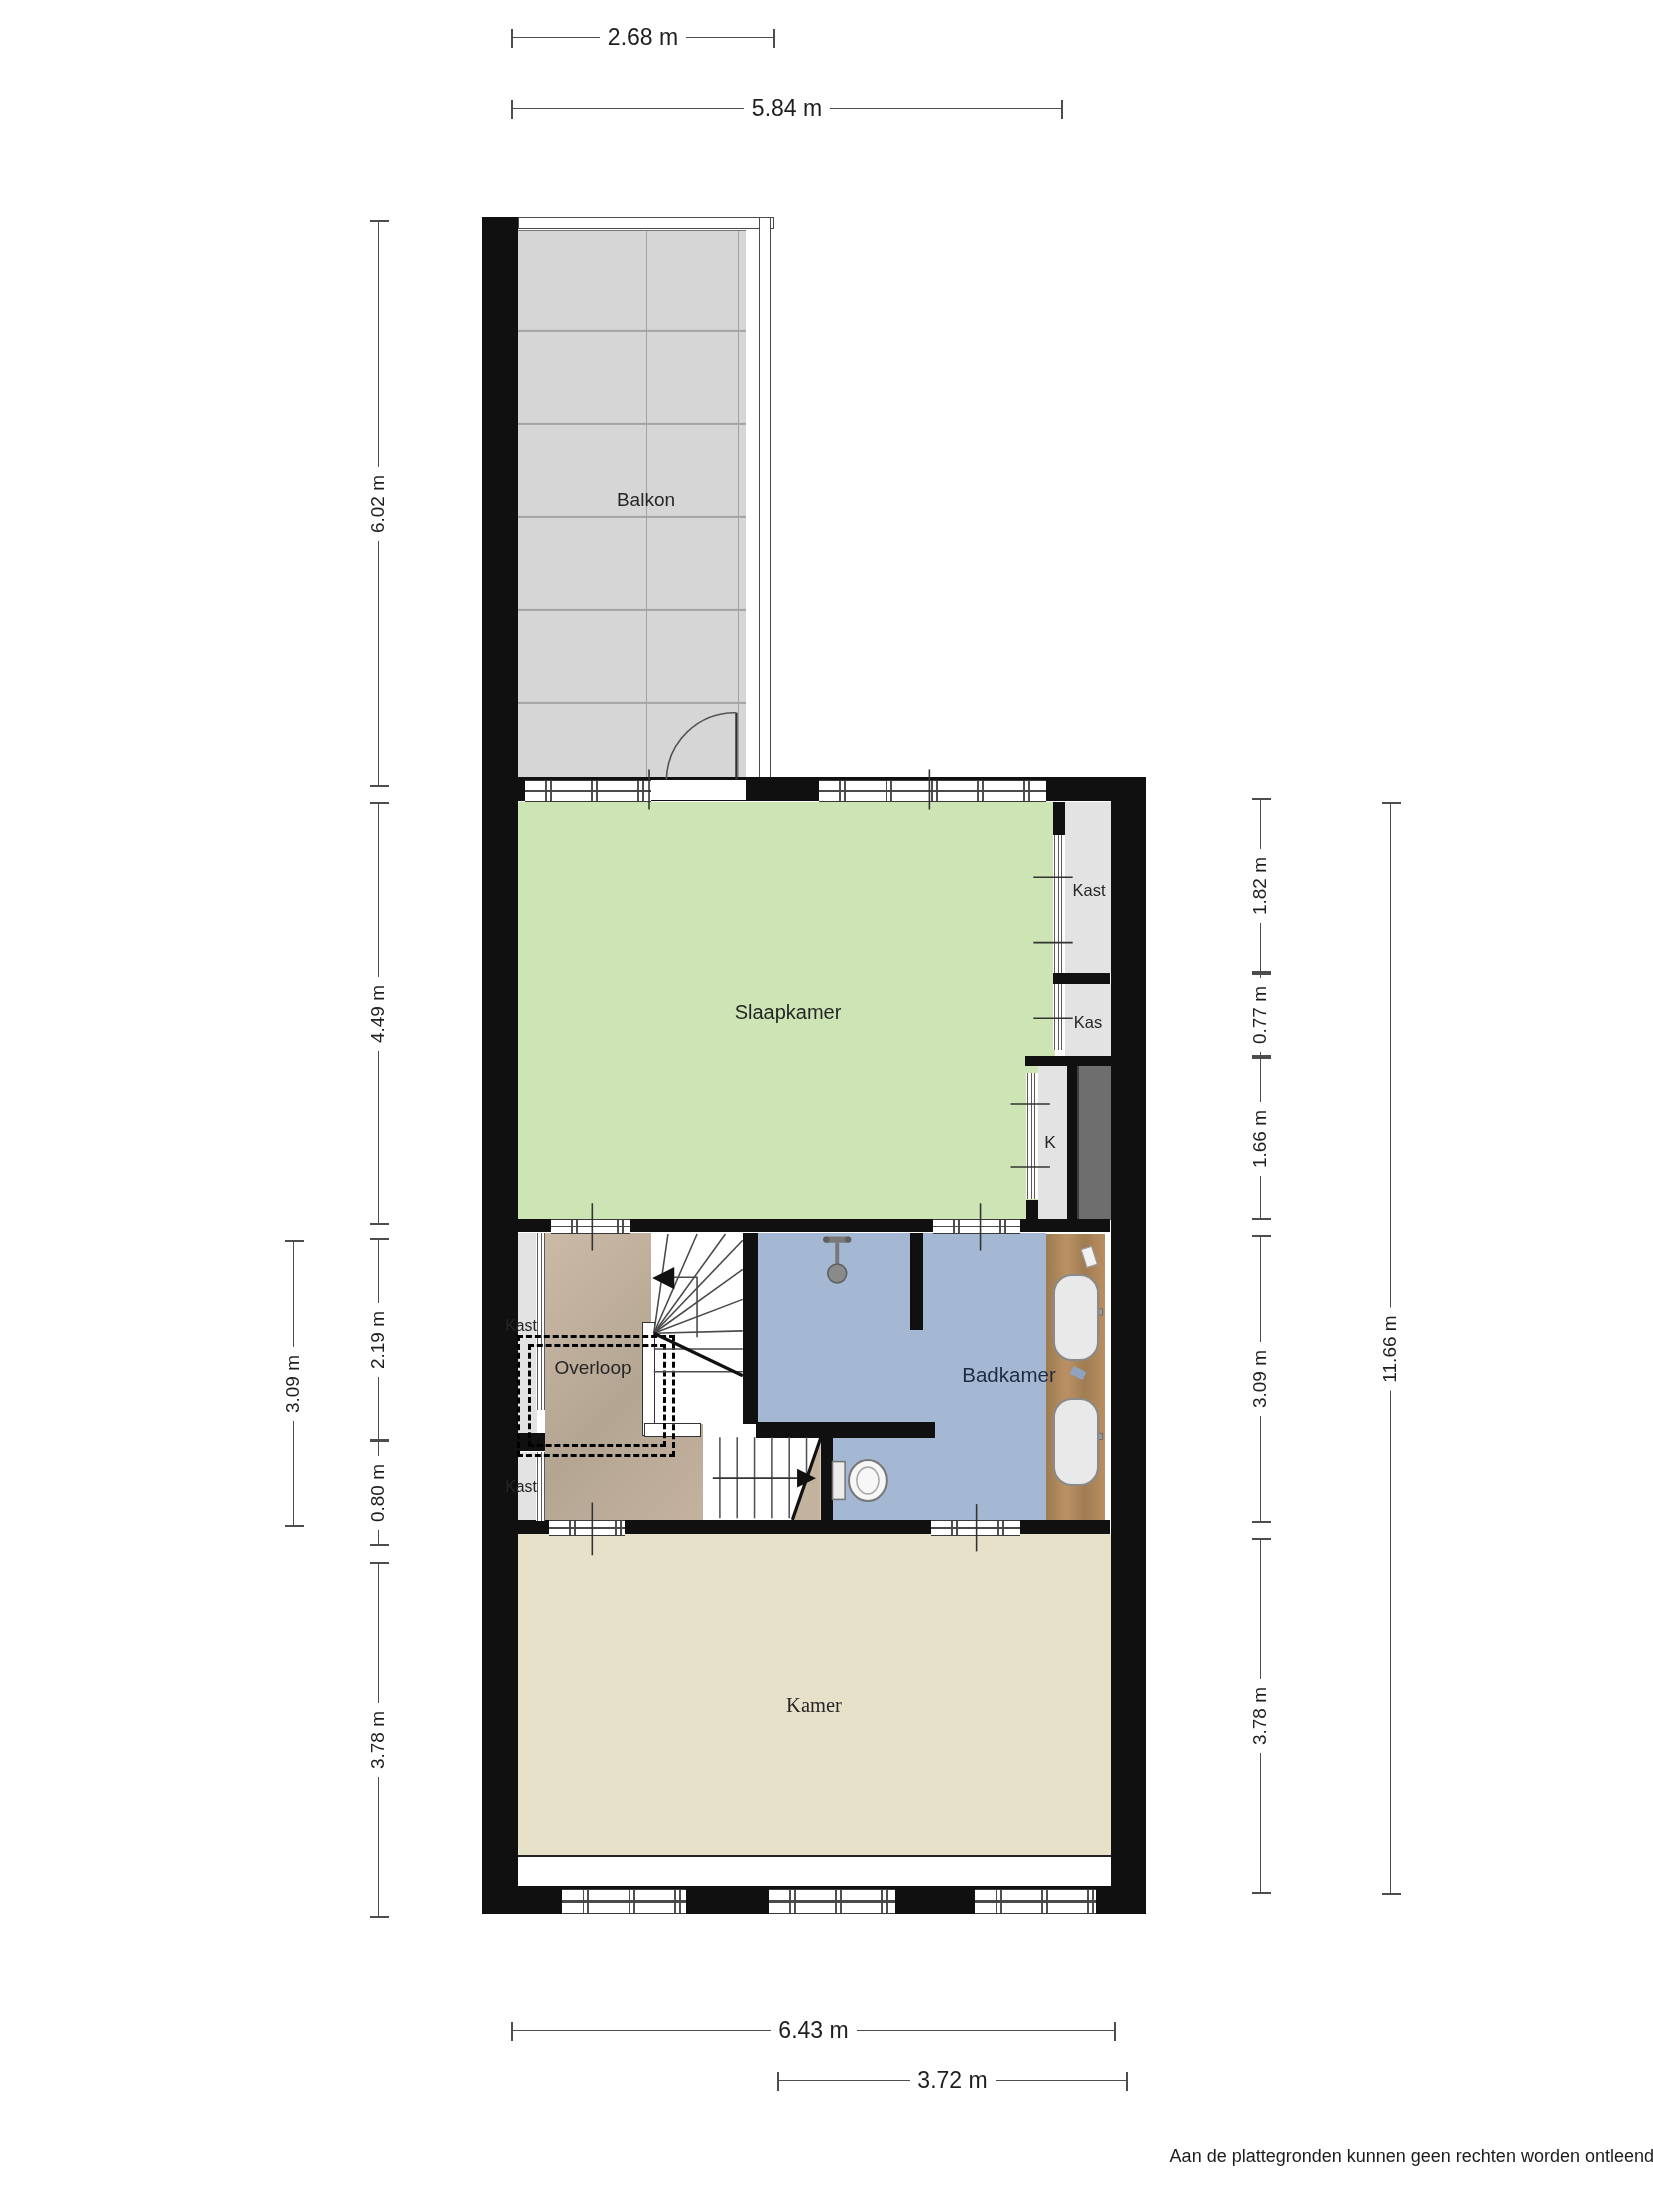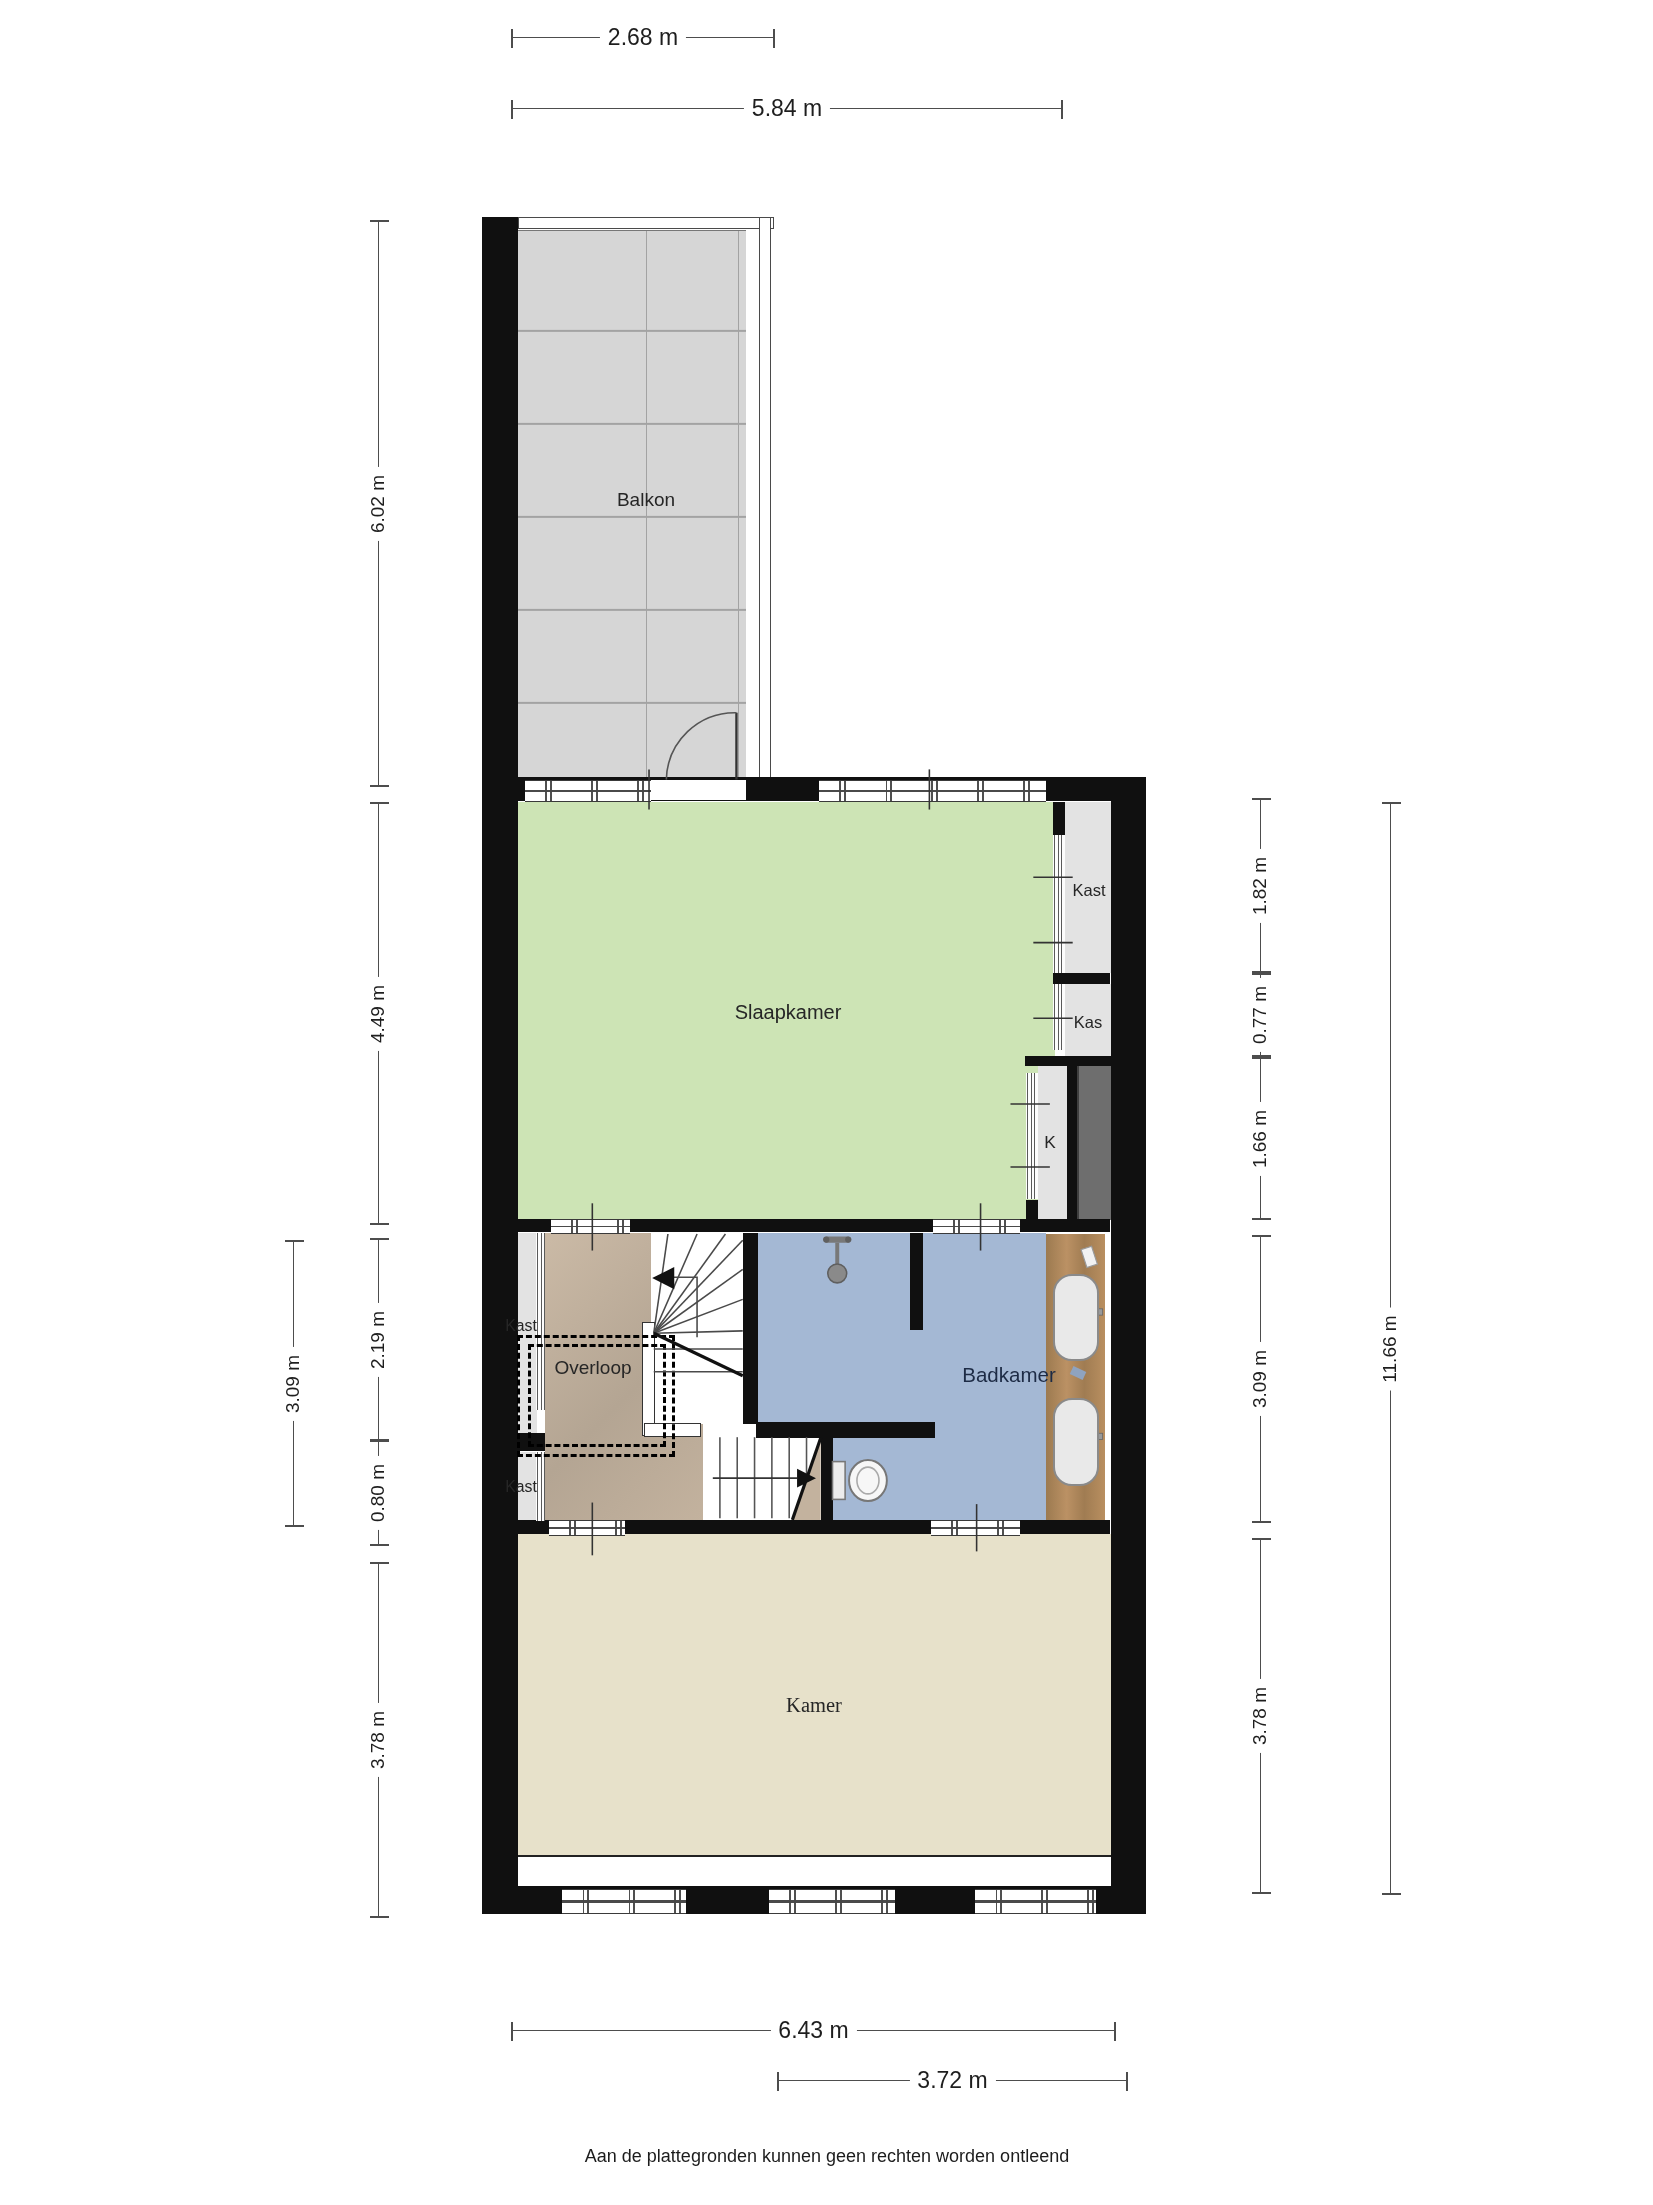--- a/index.html
+++ b/index.html
@@ -28,21 +28,21 @@
   .dim-v .tk.t{top:-0.8px}.dim-v .tk.b{bottom:-0.8px}
   .dim-v .dlabel{position:absolute;top:50%;left:-0.8px;transform:translate(-50%,-50%) rotate(-90deg);background:#fff;
                  padding:0 7.9px;font-size:19px;color:#1e1e1e;white-space:nowrap;}
   .balcony{background:var(--balcony_grey,#d6d6d6);
      background-image:
        repeating-linear-gradient(to bottom, transparent 0 91px, #a3a3a3 91px 93px),
        repeating-linear-gradient(to right, transparent 0 91px, #a3a3a3 91px 92px);
      background-position:0 7.9px,37px 0;border-top:1.6px solid #777;}
   .whitebar{position:absolute;z-index:5;background:#fff;border:1.6px solid #333;}
   svg.overlay{position:absolute;left:0;top:0;z-index:5;pointer-events:none;}
-  .footer{position:absolute;z-index:6;width:100%;text-align:center;font-size:18px;color:#1c1c1c;}
+  .footer{position:absolute;z-index:6;width:100%;text-align:right;font-size:18px;color:#1c1c1c;}
 </style>
 </head>
 <body>
 
 <div id="plan">
 
   <div class="floor balcony" style="left:518px;top:230px;width:228px;height:547px;"></div>
   <div class="rail" style="left:518px;top:217px;width:254px;height:10.2px;"></div>
   <div class="rail" style="left:759px;top:217px;width:9.5px;height:559px;"></div>
 

